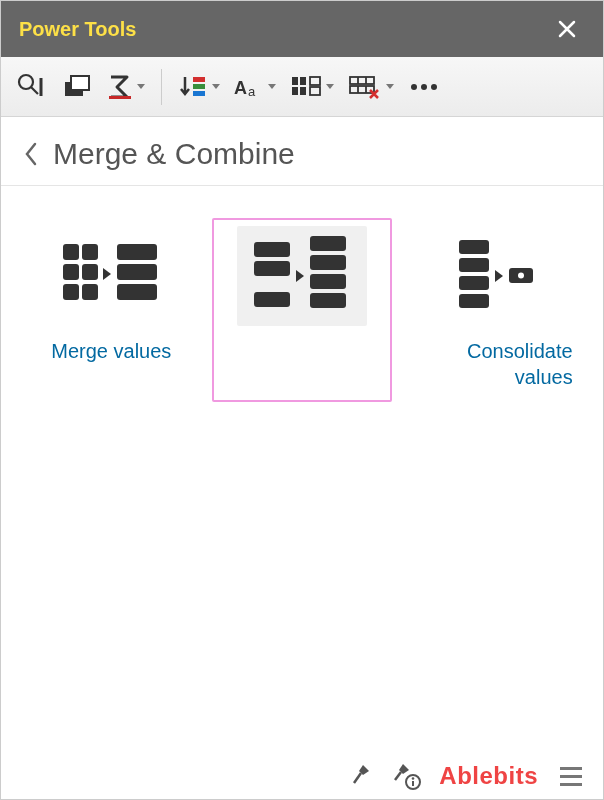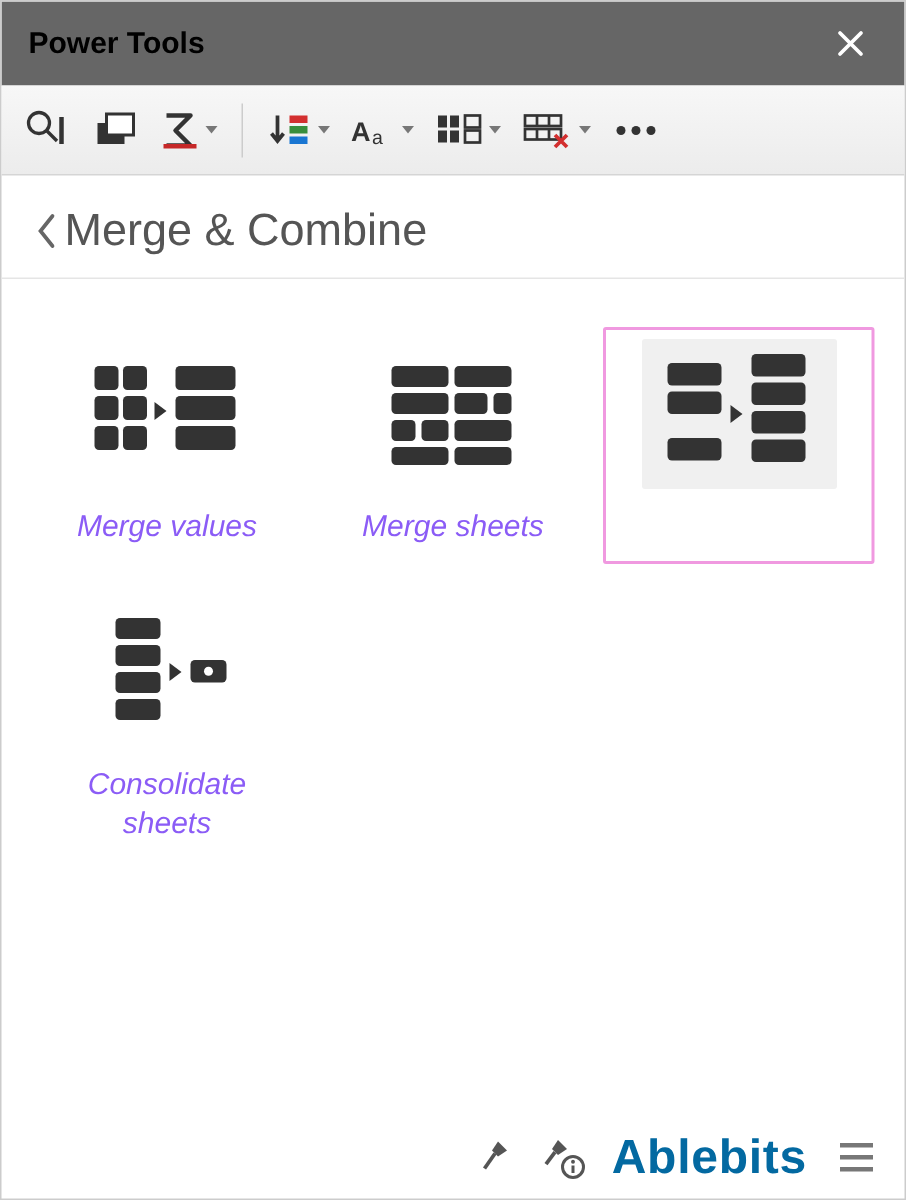--- a/index.html
+++ b/index.html
@@ -6,21 +6,21 @@
   body {
     font-family: Arial, Helvetica, sans-serif;
     background: #fff;
     width: 604px;
     height: 800px;
     overflow: hidden;
     border: 1px solid #ccc;
   }
   .titlebar {
     background: #666;
-    color: #000000;
+    color: #fde047;
     height: 56px;
     display: flex;
     align-items: center;
     justify-content: space-between;
     padding: 0 18px;
   }
   .titlebar-title {
     font-size: 20px;
     font-weight: bold;
   }
@@ -58,20 +58,21 @@
     border-left: 4px solid transparent;
     border-right: 4px solid transparent;
     border-top: 5px solid #777;
     margin-left: 4px;
   }
   .breadcrumb {
     display: flex;
     align-items: center;
     padding: 20px 18px 14px 18px;
     border-bottom: 1px solid #e5e5e5;
+    gap: 10px;
   }
   .breadcrumb-back {
     font-size: 26px;
     color: #555;
     cursor: pointer;
     padding: 0 4px;
   }
   .breadcrumb-title {
     font-size: 30px;
     color: #555;
@@ -101,38 +102,37 @@
     width: 130px;
     height: 100px;
     display: flex;
     align-items: center;
     justify-content: center;
     margin-bottom: 12px;
     border-radius: 2px;
   }
   .tool-label {
     font-size: 20px;
-    color: #8b5cf6;
-    text-align: center;
+    color: #0369a1;
+    text-align: right;
     line-height: 1.3;
     max-width: 160px;
-    font-style: italic;
   }
   .footer {
     position: absolute;
     bottom: 10px;
     right: 18px;
     display: flex;
     align-items: center;
     gap: 18px;
   }
   .brand {
-    font-size: 32px;
+    font-size: 24px;
     font-weight: bold;
-    color: #0369a1;
+    color: #ef4444;
     letter-spacing: 0.5px;
   }
   .menu-icon {
     display: flex;
     flex-direction: column;
     gap: 5px;
     cursor: pointer;
     padding: 4px;
   }
   .menu-icon span {
@@ -250,39 +250,20 @@
         <g fill="#333">
           <rect x="56" y="4" width="40" height="16" rx="3"></rect>
           <rect x="56" y="24" width="40" height="16" rx="3"></rect>
           <rect x="56" y="44" width="40" height="16" rx="3"></rect>
         </g>
       </svg>
     </div>
     <div class="tool-label">Merge values</div>
   </div>
 
-  <div class="tool">
-    <div class="tool-icon">
-      <svg width="90" height="72" viewBox="0 0 90 72">
-        <g fill="#333">
-          <rect x="4" y="4" width="38" height="14" rx="3"></rect>
-          <rect x="46" y="4" width="38" height="14" rx="3"></rect>
-          <rect x="4" y="22" width="38" height="14" rx="3"></rect>
-          <rect x="46" y="22" width="22" height="14" rx="3"></rect>
-          <rect x="72" y="22" width="12" height="14" rx="3"></rect>
-          <rect x="4" y="40" width="16" height="14" rx="3"></rect>
-          <rect x="24" y="40" width="18" height="14" rx="3"></rect>
-          <rect x="46" y="40" width="38" height="14" rx="3"></rect>
-          <rect x="4" y="58" width="38" height="12" rx="3"></rect>
-          <rect x="46" y="58" width="38" height="12" rx="3"></rect>
-        </g>
-      </svg>
-    </div>
-    <div class="tool-label">Merge sheets</div>
-  </div>
 
 
   <div class="tool selected">
     <div class="tool-icon">
       <svg width="104" height="84" viewBox="0 0 104 84">
         <g fill="#333">
           <rect x="4" y="8" width="36" height="15" rx="3"></rect>
           <rect x="4" y="27" width="36" height="15" rx="3"></rect>
           <rect x="4" y="58" width="36" height="15" rx="3"></rect>
         </g>
@@ -304,21 +285,21 @@
           <rect x="14" y="4" width="30" height="14" rx="3"></rect>
           <rect x="14" y="22" width="30" height="14" rx="3"></rect>
           <rect x="14" y="40" width="30" height="14" rx="3"></rect>
           <rect x="14" y="58" width="30" height="14" rx="3"></rect>
         </g>
         <path d="M50 34 L58 40 L50 46 Z" fill="#333"></path>
         <rect x="64" y="32" width="24" height="15" rx="3" fill="#333"></rect>
         <circle cx="76" cy="39.5" r="3" fill="#fff"></circle>
       </svg>
     </div>
-    <div class="tool-label">Consolidate sheets</div>
+    <div class="tool-label">Consolidate values</div>
   </div>
 
 </div>
 
 <div class="footer">
   <span>
     <svg width="24" height="26" viewBox="0 0 24 26">
       <path d="M14 2 L20 8 L14 12 L10 8 Z" fill="#555"></path>
       <line x1="12" y1="10" x2="5" y2="20" stroke="#555" stroke-width="2.5"></line>
     </svg>

